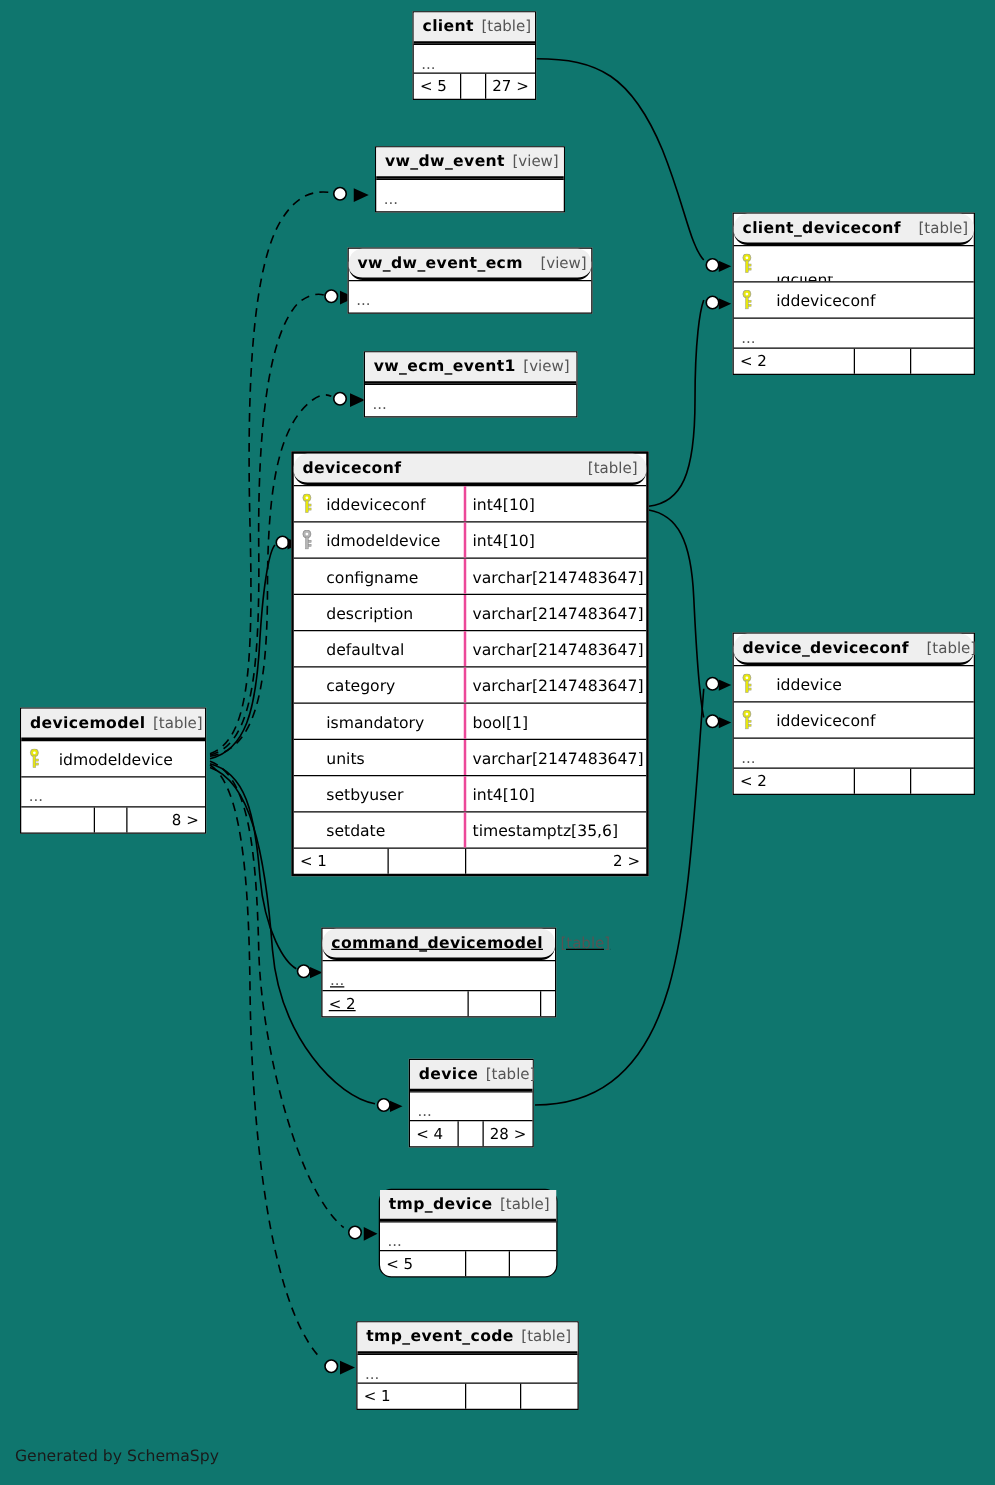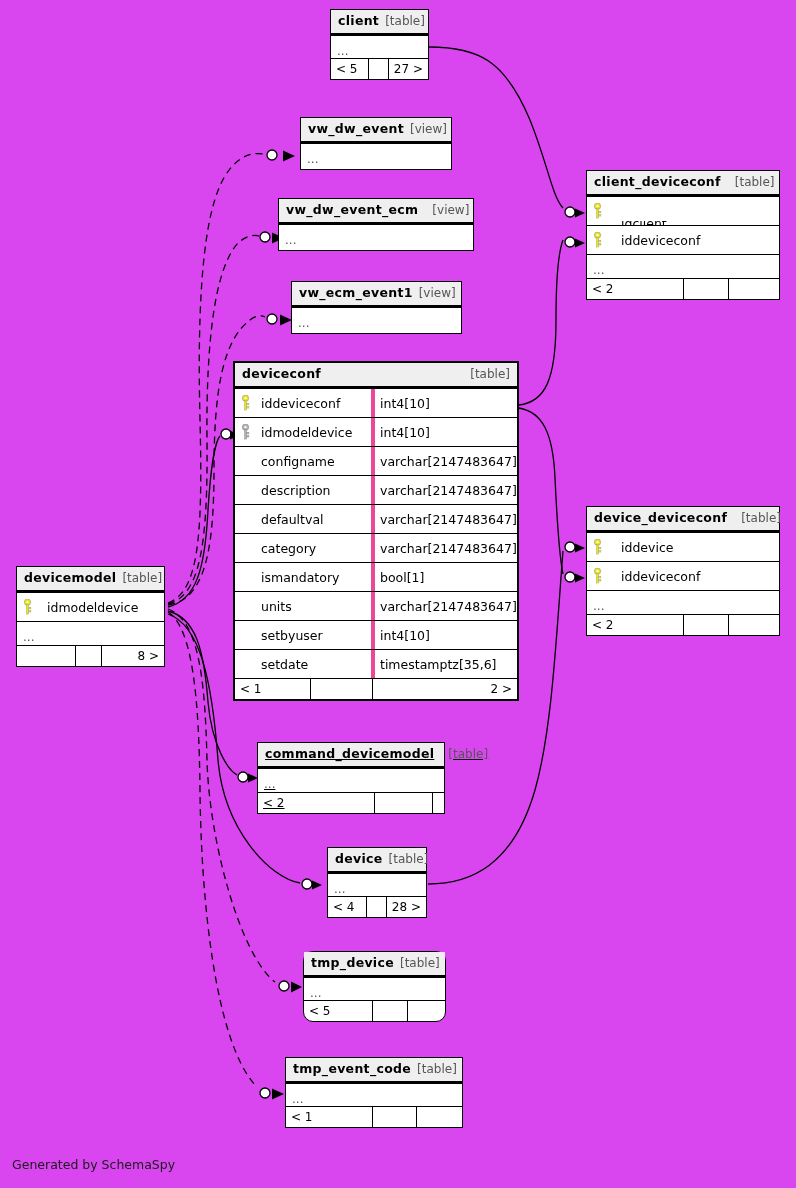--- a/index.html
+++ b/index.html
@@ -6,21 +6,21 @@
   html, body {
     margin: 0; padding: 0;
     background: #ffffff;
     font-family: "DejaVu Sans", sans-serif;
   }
   #canvas {
     position: relative;
     width: 796px;
     height: 1188px;
     overflow: hidden;
-    background: #d946ef;
+    background: #0f766e;
   }
   svg.edges {
     position: absolute;
     left: 0; top: 0;
     width: 796px; height: 1188px;
     pointer-events: none;
   }
   .node {
     position: absolute;
     background: #ffffff;
@@ -42,41 +42,41 @@
     font-weight: bold;
     color: #000;
     letter-spacing: 0.3px;
   }
   .hdr .ttype {
     color: #555;
     font-weight: normal;
     margin-left: 6px;
     font-size: 12px;
   }
-  .hdr.spread { justify-content: space-between; }
+  .hdr.spread { justify-content: space-between; border-radius: 11px; }
   .hdr.spread .ttype { margin-left: 14px; }
   .row {
     border-top: 1px solid #000000;
     display: flex;
     align-items: stretch;
     font-size: 12.5px;
     height: 29px;
   }
   .row:first-of-type { border-top: none; }
   .cellname {
     display: flex;
     align-items: center;
     padding-left: 6px;
     flex: 0 0 auto;
     white-space: nowrap;
     overflow: hidden;
   }
   .cellname.grow { flex: 1 1 auto; }
   .celltype {
-    border-left: 4px solid #ec4899;
+    border-left: 2px solid #ec4899;
     display: flex;
     align-items: center;
     padding-left: 5px;
     flex: 1 1 auto;
     white-space: nowrap;
     font-size: 12.5px;
   }
   .keyslot {
     width: 20px;
     flex: 0 0 20px;

